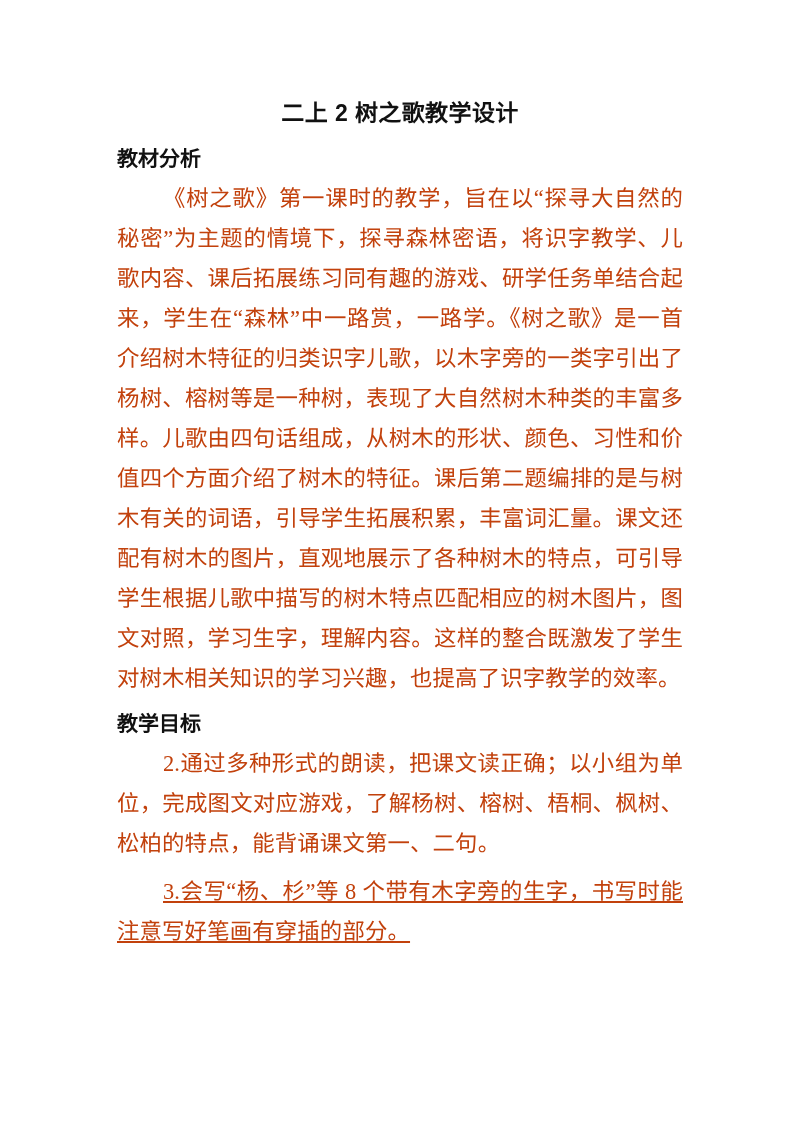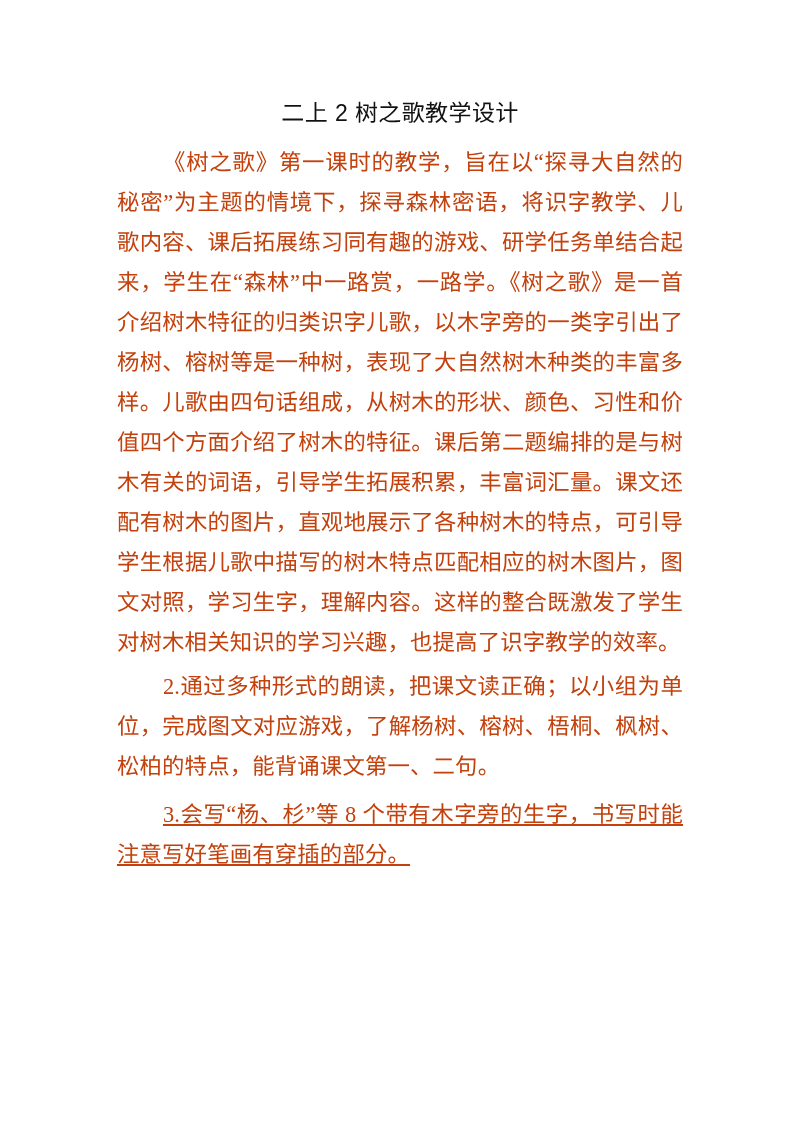--- a/index.html
+++ b/index.html
@@ -24,21 +24,21 @@
 
   .content {
     position: absolute;
     left: 117px;
     top: 96px;
     width: 566px;
   }
 
   .doc-title {
     font-family: "Liberation Sans", "DejaVu Sans", sans-serif;
-    font-weight: normal;
+    font-weight: bold;
     font-size: 23px;
     line-height: 34px;
     text-align: center;
     letter-spacing: 0.4px;
     margin: 0 0 13px 0;
     color: #111111;
     white-space: pre;
   }
 
   .section-heading {
@@ -75,25 +75,27 @@
   }
 </style>
 </head>
 <body>
 
 <div class="page">
   <div class="content">
 
     <h1 class="doc-title" id="doc-title">二上 2 树之歌教学设计</h1>
 
+    <h2 class="section-heading">教材分析</h2>
 
     <p class="body-par">《树之歌》第一课时的教学，旨在以“探寻大自然的秘密”为主题的情境下，探寻森林密语，将识字教学、儿歌内容、课后拓展练习同有趣的游戏、研学任务单结合起来，学生在“森林”中一路赏，一路学。《树之歌》是一首介绍树木特征的归类识字儿歌，以木字旁的一类字引出了杨树、榕树等是一种树，表现了大自然树木种类的丰富多样。儿歌由四句话组成，从树木的形状、颜色、习性和价值四个方面介绍了树木的特征。课后第二题编排的是与树木有关的词语，引导学生拓展积累，丰富词汇量。课文还配有树木的图片，直观地展示了各种树木的特点，可引导学生根据儿歌中描写的树木特点匹配相应的树木图片，图文对照，学习生字，理解内容。这样的整合既激发了学生对树木相关知识的学习兴趣，也提高了识字教学的效率。</p>
 
     <div class="gap-before-goals"></div>
 
+    <h2 class="section-heading">教学目标</h2>
 
 
     <p class="body-par">2.通过多种形式的朗读，把课文读正确；以小组为单位，完成图文对应游戏，了解杨树、榕树、梧桐、枫树、松柏的特点，能背诵课文第一、二句。</p>
 
     <p class="body-par">3.会写“杨、杉”等 8 个带有木字旁的生字，书写时能注意写好笔画有穿插的部分。</p>
 
   </div>
 </div>
 
 </body></html>

